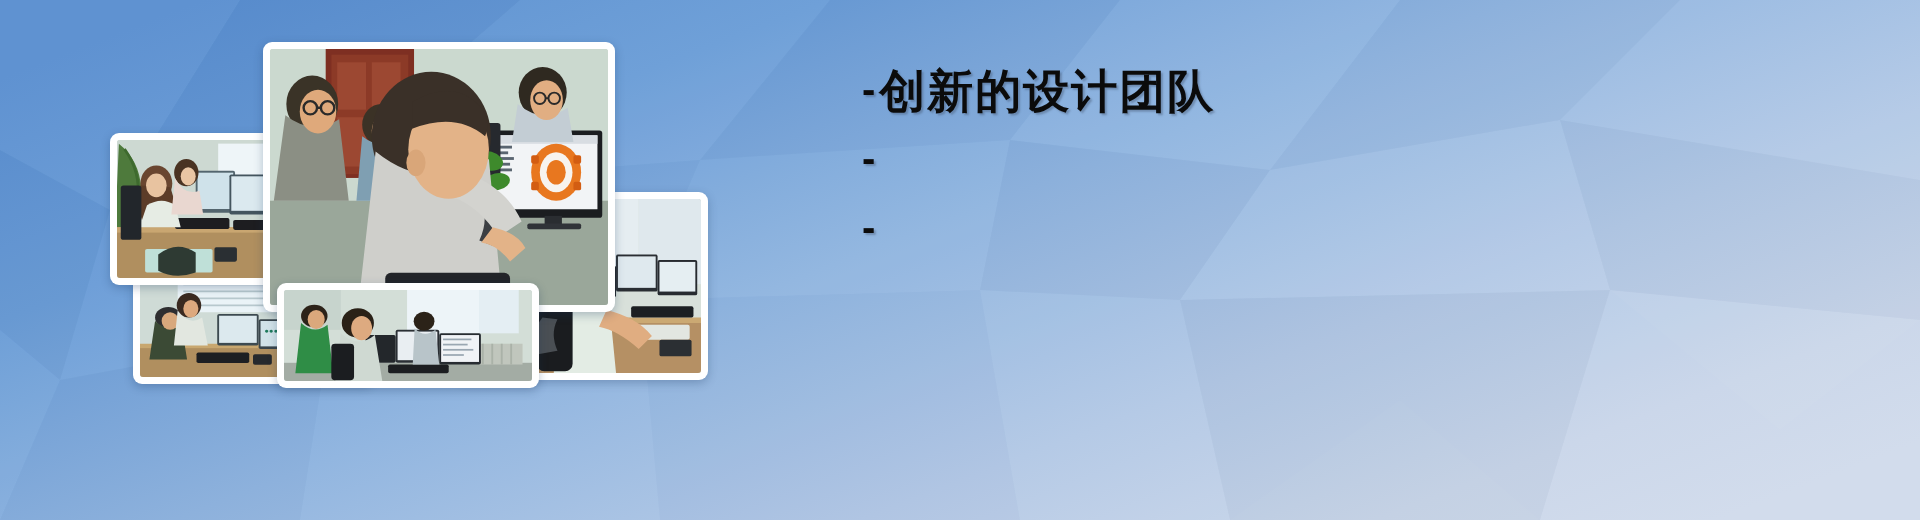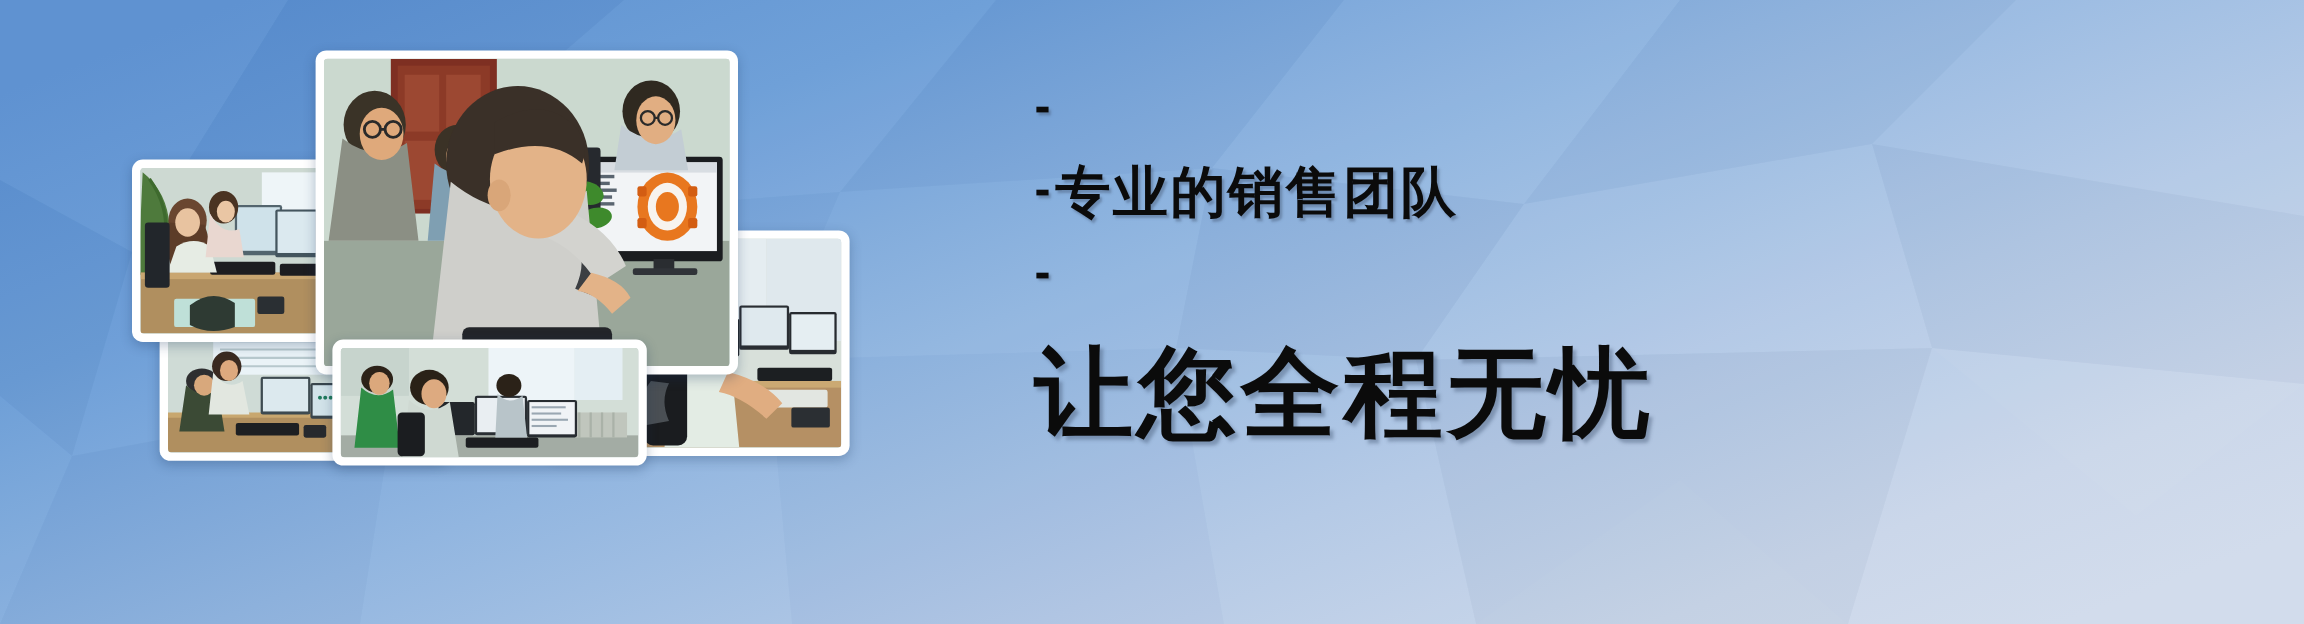--- a/index.html
+++ b/index.html
@@ -355,28 +355,27 @@
         </svg>
       </div>
     </div>
 
   </div>
 
   <div id="copy">
 
     <div class="bullet-row">
       <span class="dash">-</span>
+      <span class="bullet-text">创新的设计团队</span>
     </div>
 
     <div class="bullet-row">
       <span class="dash">-</span>
-      <span class="bullet-text">专业的销售团队</span>
     </div>
 
     <div class="bullet-row">
       <span class="dash">-</span>
     </div>
 
-    <div id="headline">让您全程无忧</div>
 
   </div>
 
 </div>
 
 </body></html>

